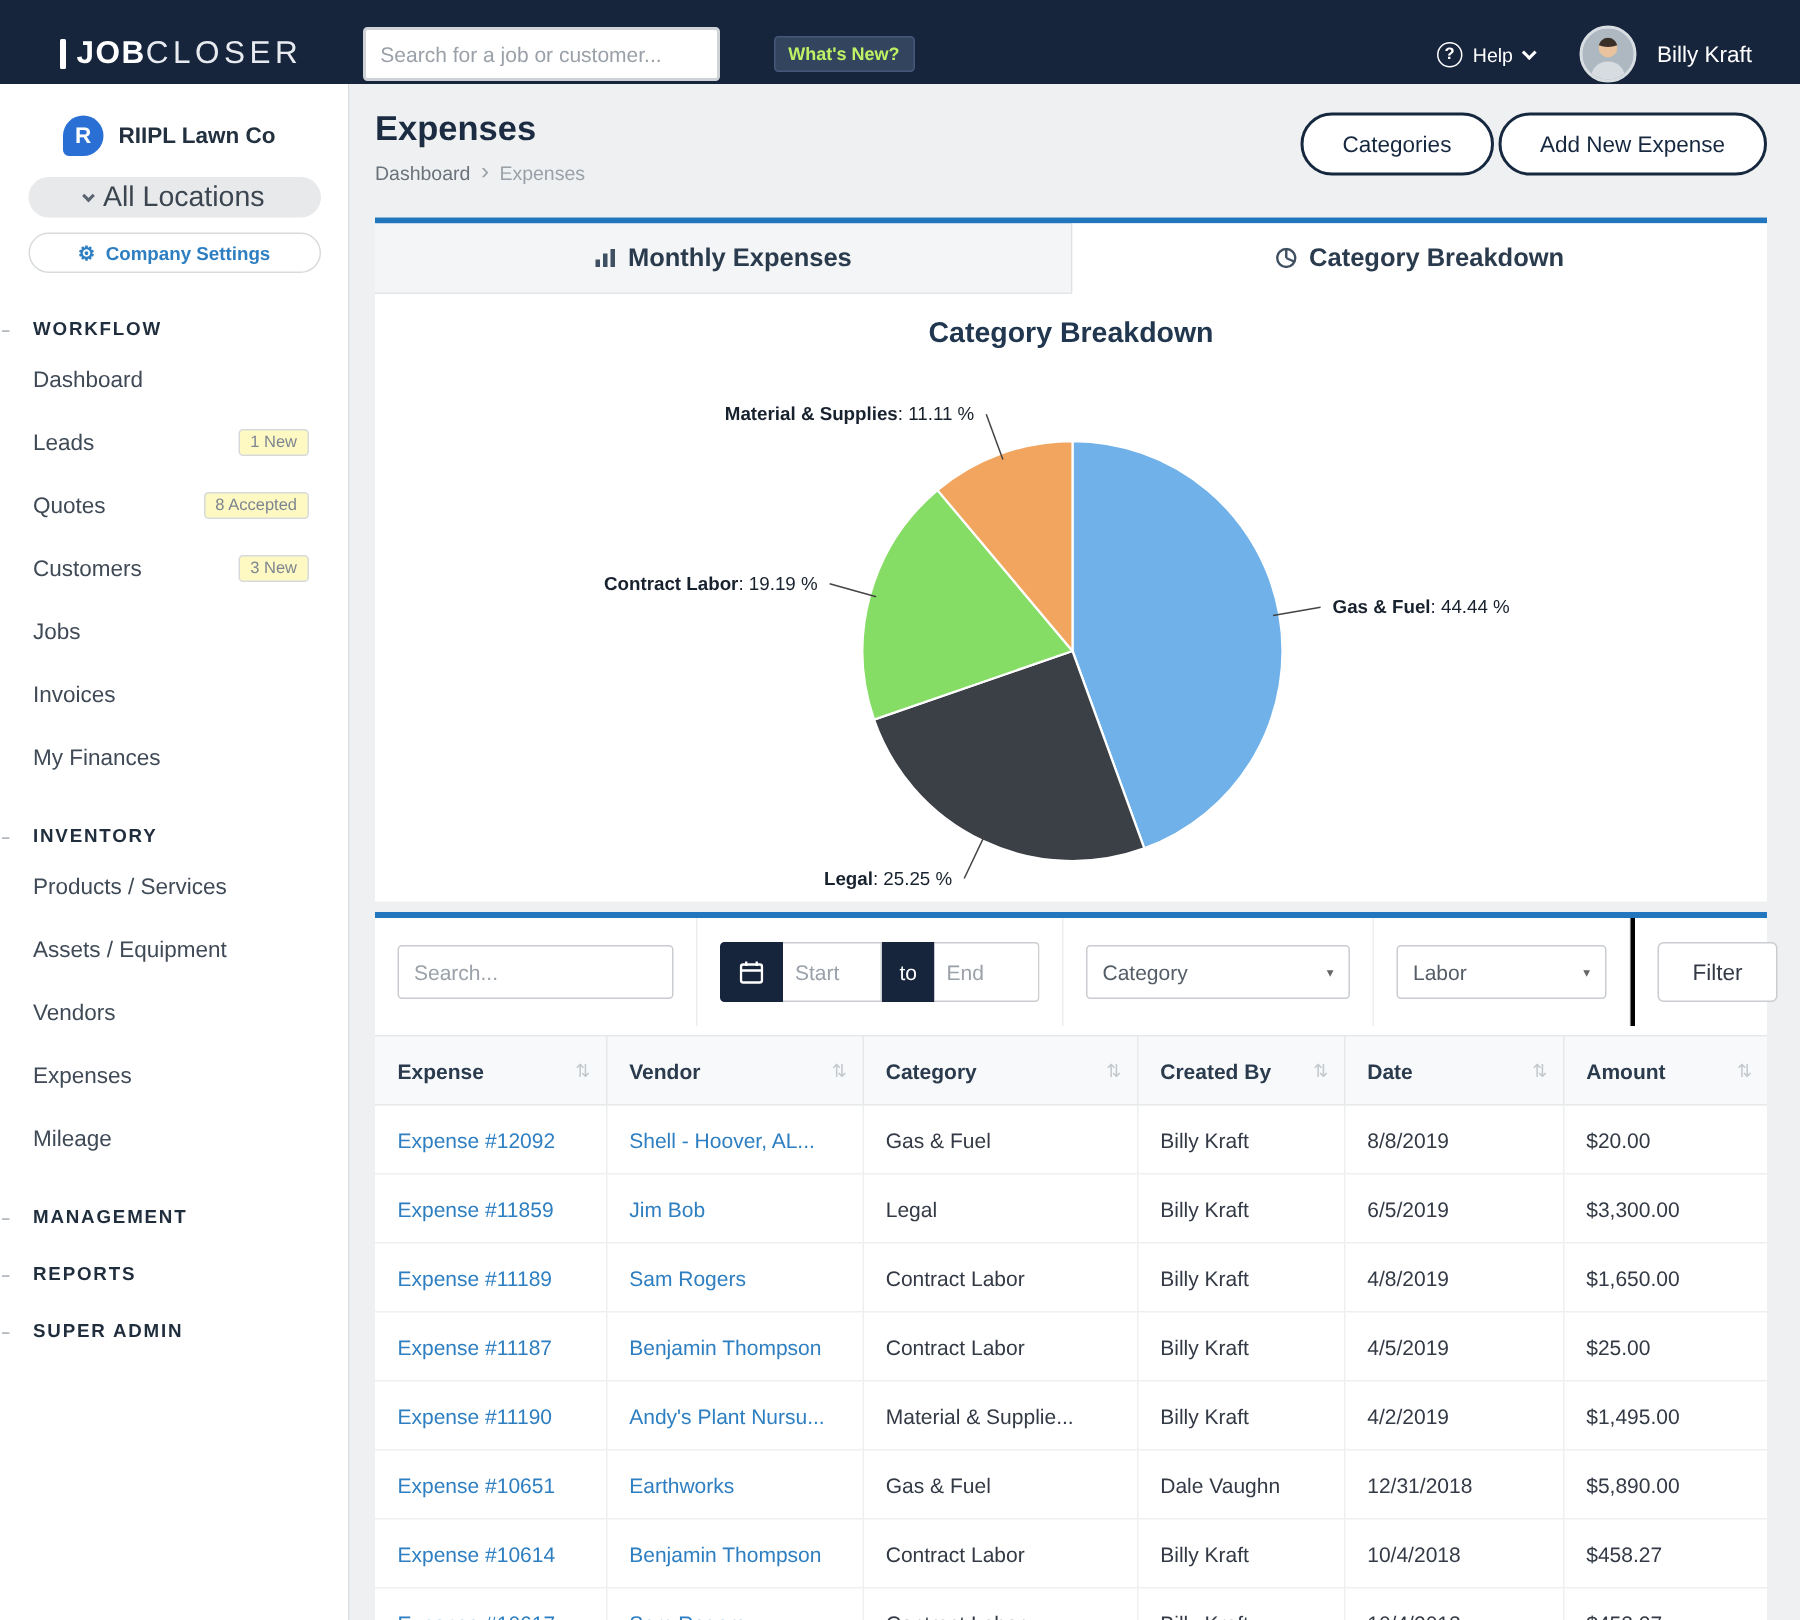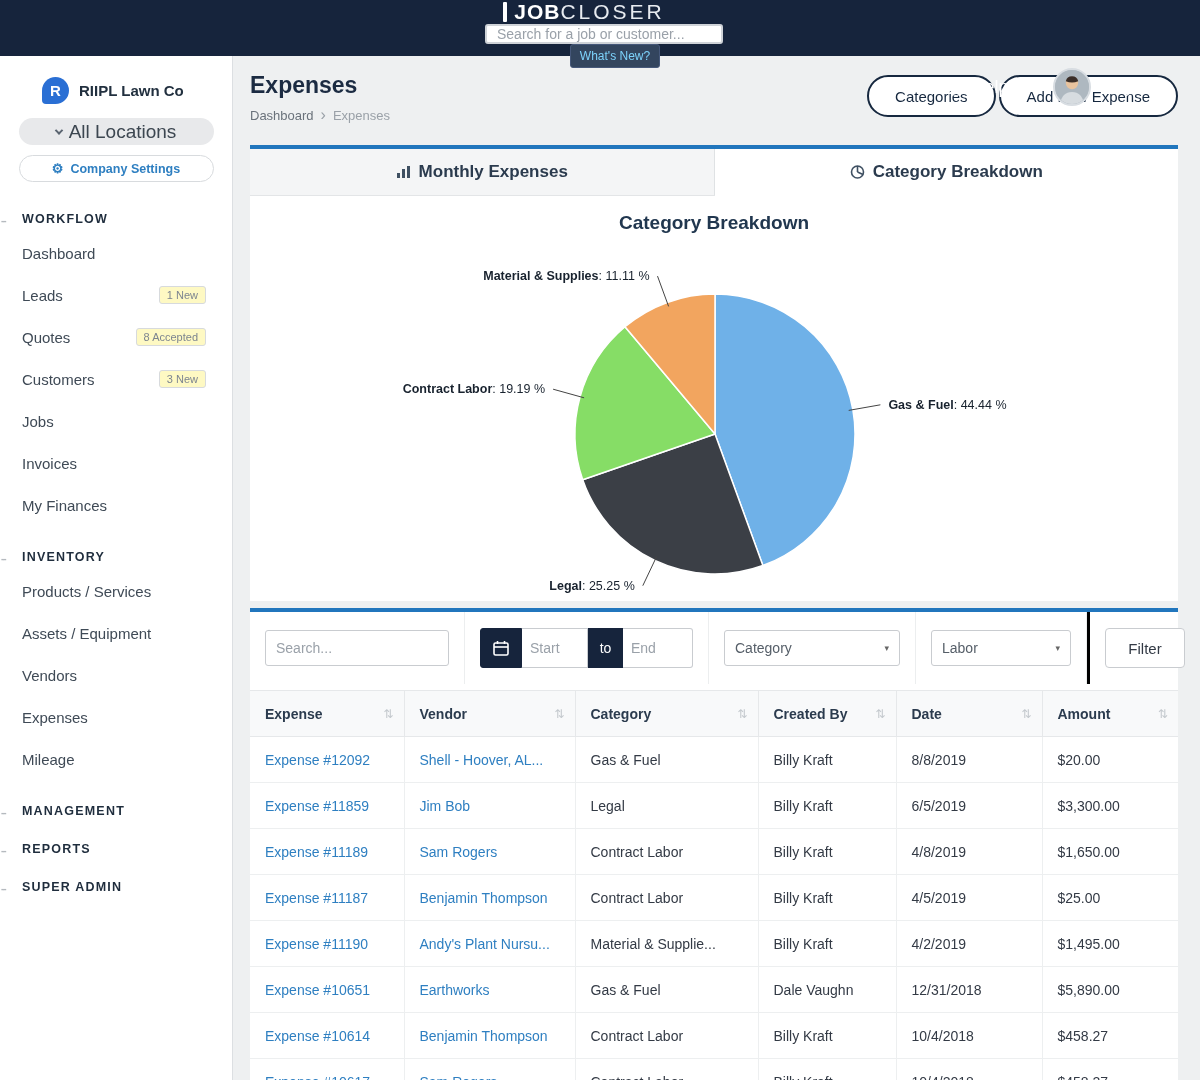--- a/index.html
+++ b/index.html
@@ -1,31 +1,31 @@
 <!DOCTYPE html>
 <html><head>
 <meta charset="utf-8">
 <style>
   * { box-sizing: border-box; margin: 0; padding: 0; }
   html,body { width:1200px; height:1080px; overflow:hidden; }
   body { font-family:"Liberation Sans", sans-serif; background:#eef0f1; color:#333a45; }
 
   
-  .navbar { height:56px; background:#16243c; display:flex; align-items:center; padding:0 32px 0 40px; position:relative; z-index:5;flex-direction:column; }
+  .navbar { height:56px; background:#16243c; display:flex; align-items:center; padding:16px 32px 0 40px; position:relative; z-index:5; }
   .logo { display:flex; align-items:center; color:#fff; margin-right:40px; }
   .logo-bar { width:4px; height:20px; background:#fff; margin-right:7px; border-radius:1px; }
   .logo-bold { font-size:21px; font-weight:bold; letter-spacing:1px; }
   .logo-light { font-size:21px; font-weight:300; letter-spacing:3px; color:#e7ebf0; }
   .nav-search { width:238px; height:36px; border:2px solid #cfd3d8; border-radius:3px; padding:0 10px; font-size:14px; color:#333; outline:none; font-family:inherit; }
   .nav-search::placeholder { color:#9aa1a9; }
-  .whats-new { margin-left:22px; background:#33455e; border:1px solid #46587а; border:1px solid #46587a; color:#7dd3fc; font-size:12px; font-weight:normal; padding:4px 9px; border-radius:3px; cursor:pointer; font-family:inherit; }
+  .whats-new { margin-left:36px; background:#33455e; border:1px solid #46587а; border:1px solid #46587a; color:#bef264; font-size:12px; font-weight:bold; padding:4px 9px; border-radius:3px; cursor:pointer; font-family:inherit; }
   .nav-right { margin-left:auto; display:flex; align-items:center; gap:14px; color:#fff; }
   .help-wrap { display:flex; align-items:center; gap:7px; cursor:pointer; }
   .help-circle { width:17px; height:17px; border:1.5px solid #fff; border-radius:50%; font-size:11px; display:flex; align-items:center; justify-content:center; font-weight:bold; }
-  .help-label { font-size:18px; }
+  .help-label { font-size:13px; }
   .chev { display:inline-block; width:7px; height:7px; border-right:2px solid currentColor; border-bottom:2px solid currentColor; transform:rotate(45deg) translate(-1px,-1px); }
   .avatar { width:38px; height:38px; border-radius:50%; border:2px solid #d8dde2; overflow:hidden; background:#b9c2c9; margin-left:16px; cursor:pointer; flex:none; }
   .user-name { font-size:15px; cursor:pointer; }
 
   
   .shell { display:flex; height:1024px; }
   .sidebar { width:233px; background:#fff; border-right:1px solid #dcdfe2; flex:none; overflow:hidden; }
   .main { flex:1; overflow:hidden; }
 
   

